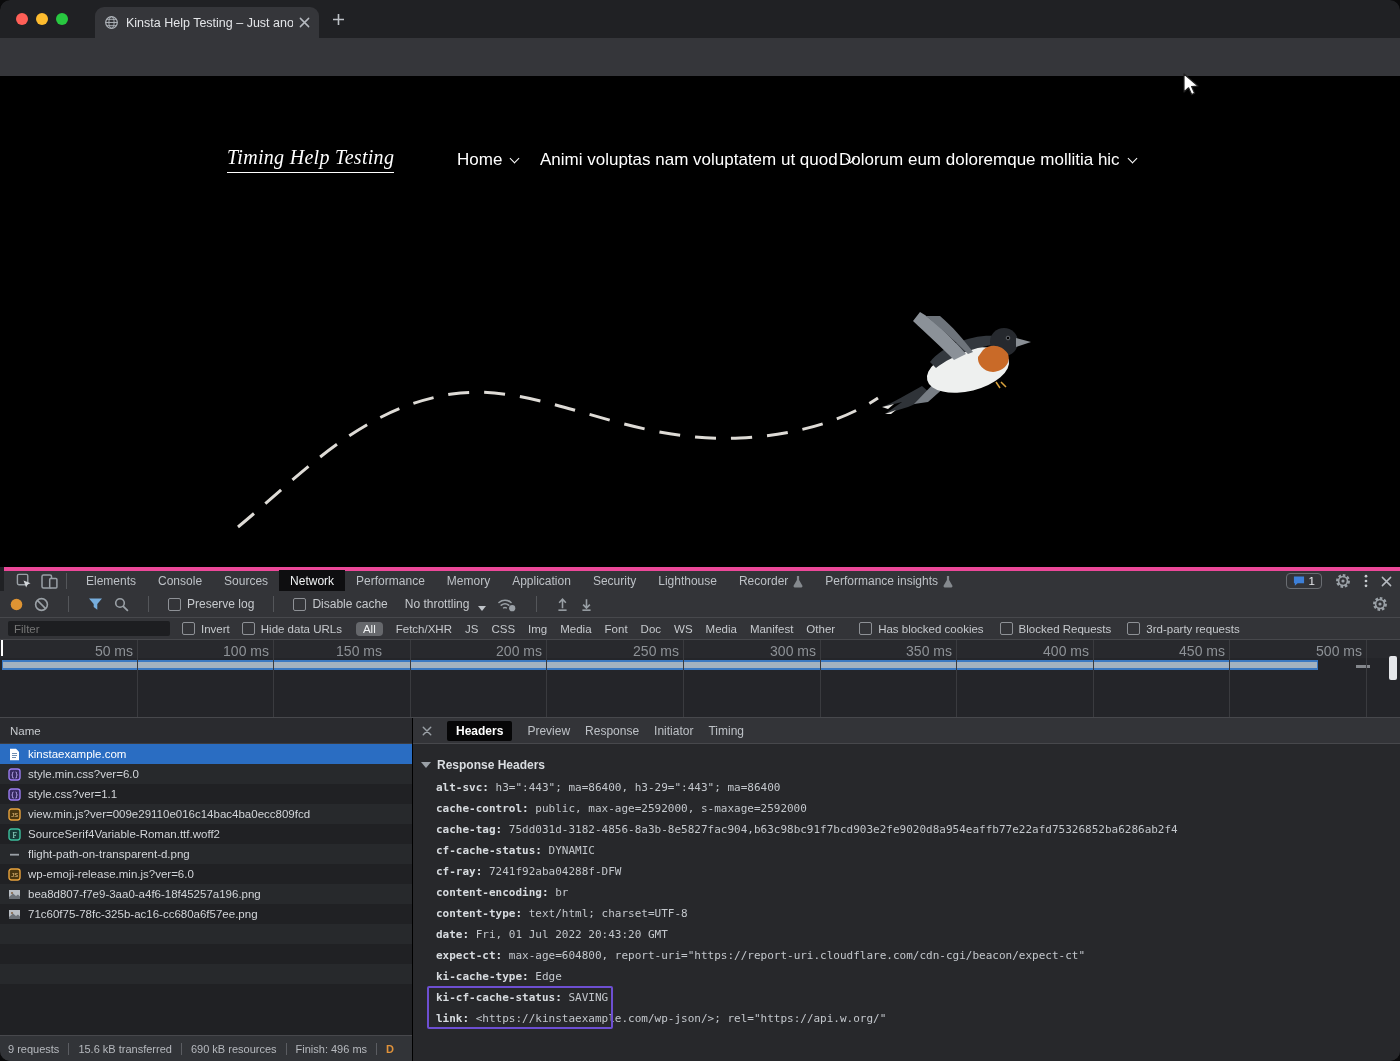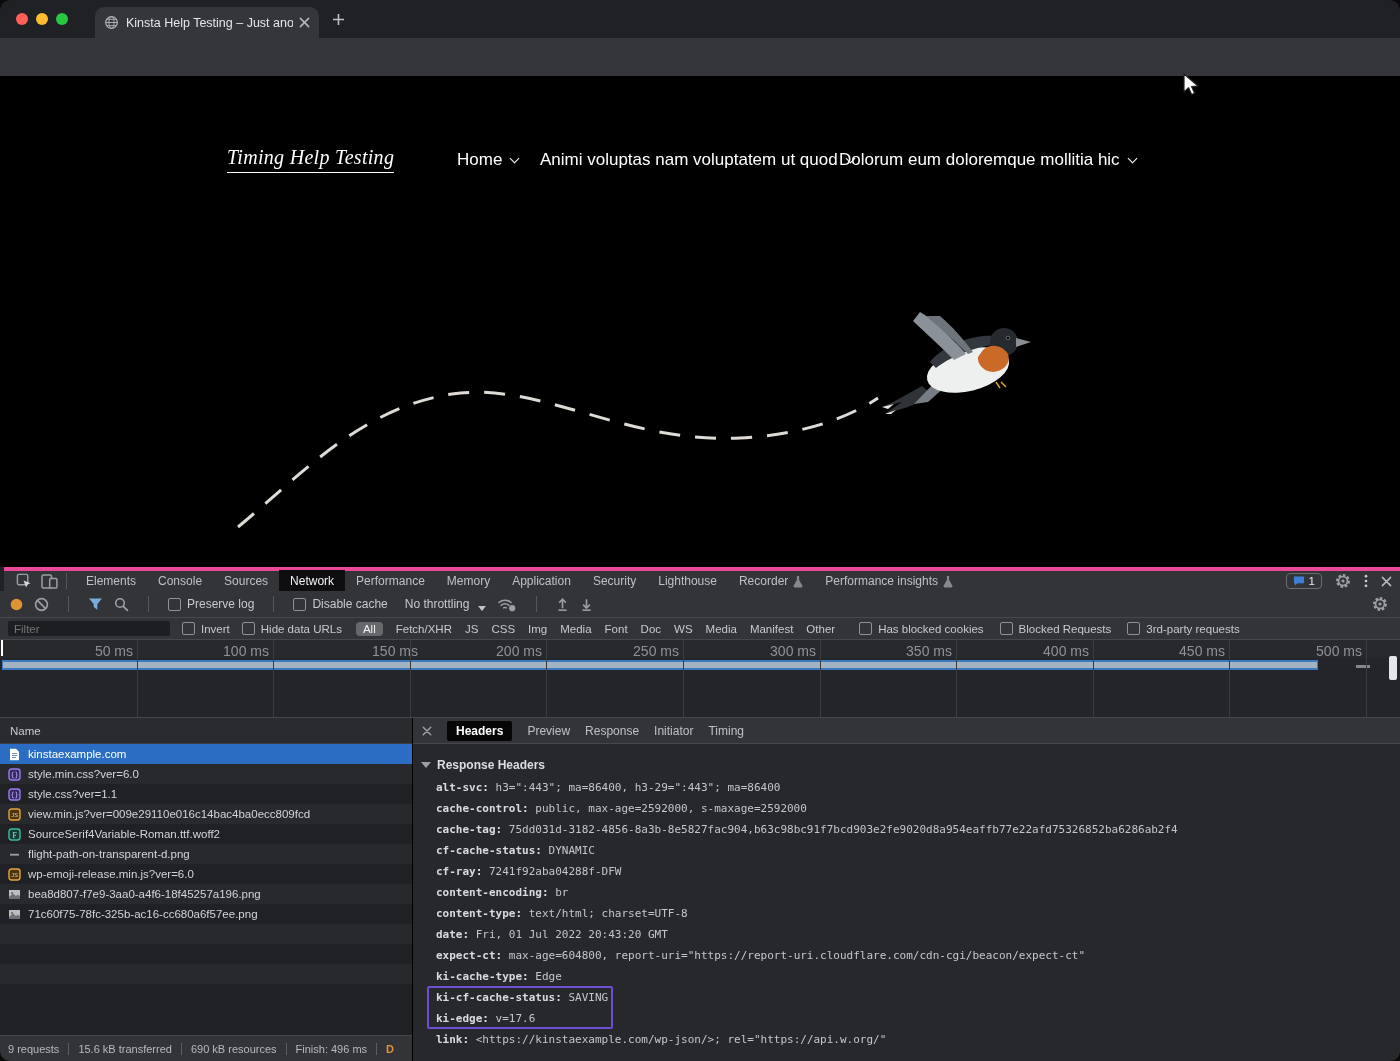--- a/index.html
+++ b/index.html
@@ -416,21 +416,21 @@
           </span>
         </span>
     </div>
 
     <div id="ruler">
       <span id="ruler-zero"></span>
     <span class="tick" style="left: 137px;">50 ms</span>
         <span class="gridline" style="left: 137px; top: 0px; bottom: 0px;"></span>
         <span class="tick" style="left: 273px;">100 ms</span>
         <span class="gridline" style="left: 273px; top: 0px; bottom: 0px;"></span>
-        <span class="tick" style="left: 422px;">150 ms</span>
+        <span class="tick" style="left: 386px;">150 ms</span>
         <span class="gridline" style="left: 410px; top: 0px; bottom: 0px;"></span>
         <span class="tick" style="left: 546px;">200 ms</span>
         <span class="gridline" style="left: 546px; top: 0px; bottom: 0px;"></span>
         <span class="tick" style="left: 683px;">250 ms</span>
         <span class="gridline" style="left: 683px; top: 0px; bottom: 0px;"></span>
         <span class="tick" style="left: 820px;">300 ms</span>
         <span class="gridline" style="left: 820px; top: 0px; bottom: 0px;"></span>
         <span class="tick" style="left: 956px;">350 ms</span>
         <span class="gridline" style="left: 956px; top: 0px; bottom: 0px;"></span>
         <span class="tick" style="left: 1093px;">400 ms</span>
@@ -584,21 +584,20 @@
             <div class="hline"><span class="hname">cache-control: </span><span class="hval">public, max-age=2592000, s-maxage=2592000</span></div>
             <div class="hline"><span class="hname">cache-tag: </span><span class="hval">75dd031d-3182-4856-8a3b-8e5827fac904,b63c98bc91f7bcd903e2fe9020d8a954eaffb77e22afd75326852ba6286ab2f4</span></div>
             <div class="hline"><span class="hname">cf-cache-status: </span><span class="hval">DYNAMIC</span></div>
             <div class="hline"><span class="hname">cf-ray: </span><span class="hval">7241f92aba04288f-DFW</span></div>
             <div class="hline"><span class="hname">content-encoding: </span><span class="hval">br</span></div>
             <div class="hline"><span class="hname">content-type: </span><span class="hval">text/html; charset=UTF-8</span></div>
             <div class="hline"><span class="hname">date: </span><span class="hval">Fri, 01 Jul 2022 20:43:20 GMT</span></div>
             <div class="hline"><span class="hname">expect-ct: </span><span class="hval">max-age=604800, report-uri="https://report-uri.cloudflare.com/cdn-cgi/beacon/expect-ct"</span></div>
             <div class="hline"><span class="hname">ki-cache-type: </span><span class="hval">Edge</span></div>
             <div class="hline"><span class="hname">ki-cf-cache-status: </span><span class="hval">SAVING</span></div>
-            <div class="hline"><span class="hname">ki-edge: </span><span class="hval">v=17.6</span></div>
             <div class="hline"><span class="hname">link: </span><span class="hval">&lt;https://kinstaexample.com/wp-json/&gt;; rel="https://api.w.org/"</span></div>
           </div>
         <div id="purple-box"></div>
       </div>
     </div>
   </div>
 
   <span id="cursor">
     <svg width="19" height="25" viewBox="0 0 19 25">
       <path d="M2 1 L2 19 L6.6 14.8 L9.6 21.6 L12.6 20.3 L9.6 13.6 L16 13 Z" fill="#fff" stroke="#222" stroke-width="1.2" stroke-linejoin="round"></path>

